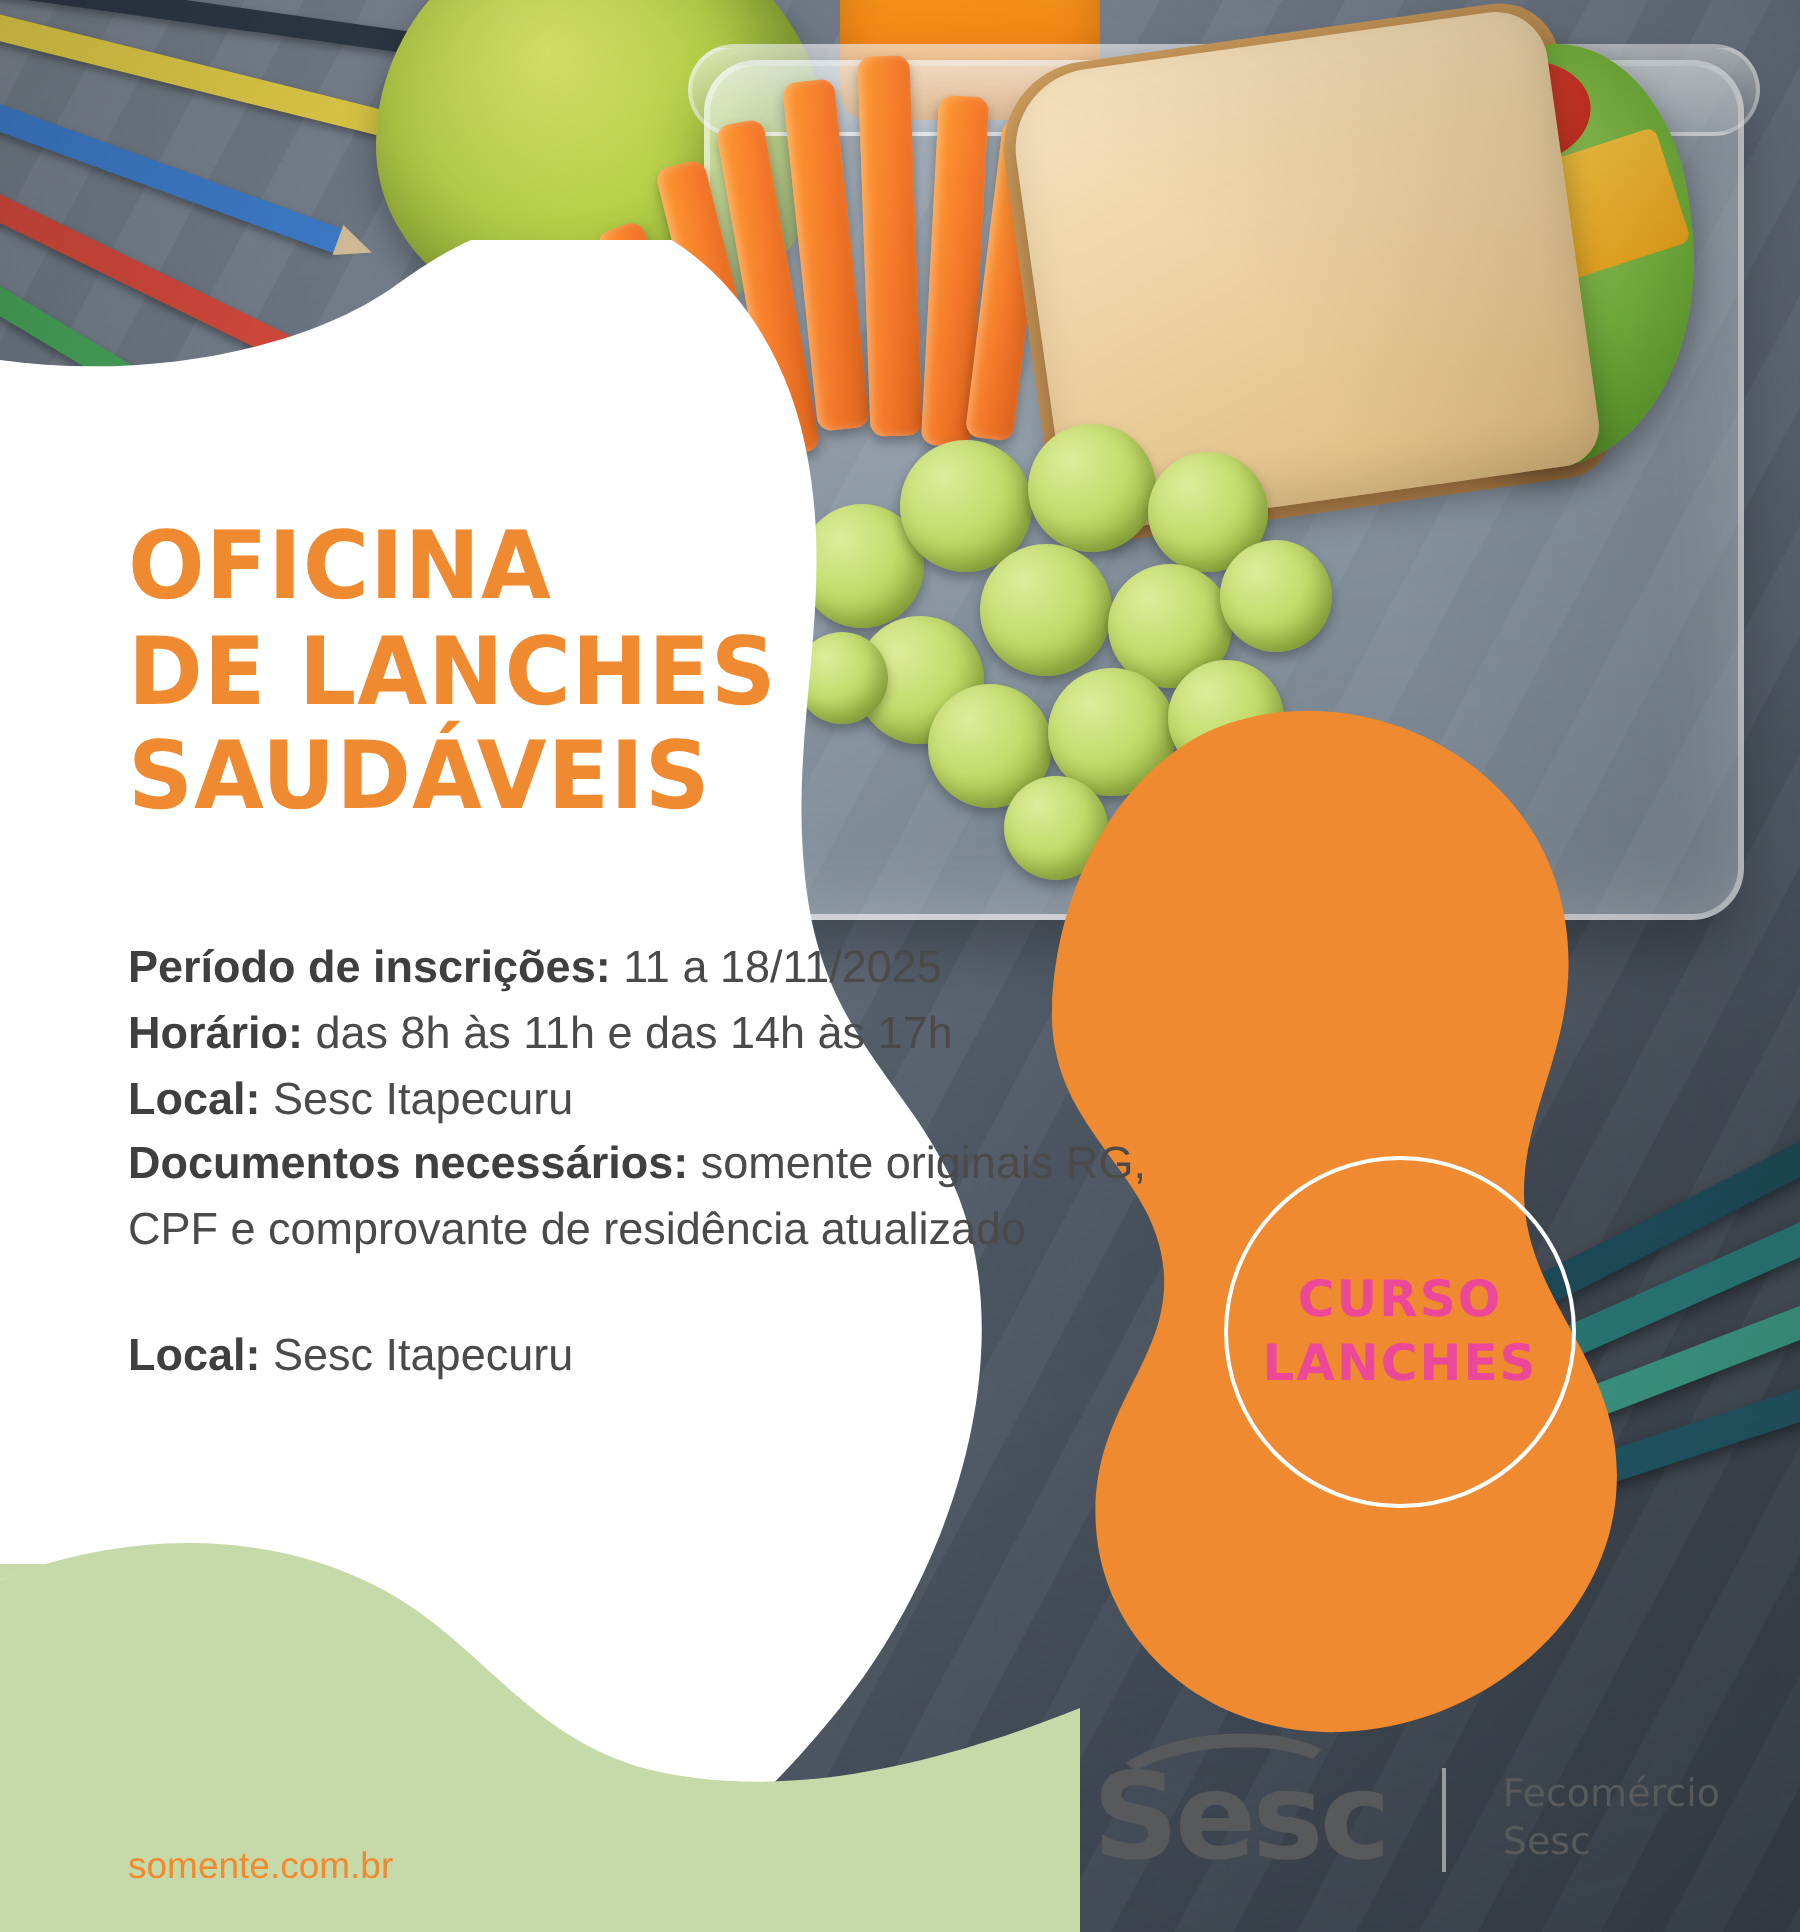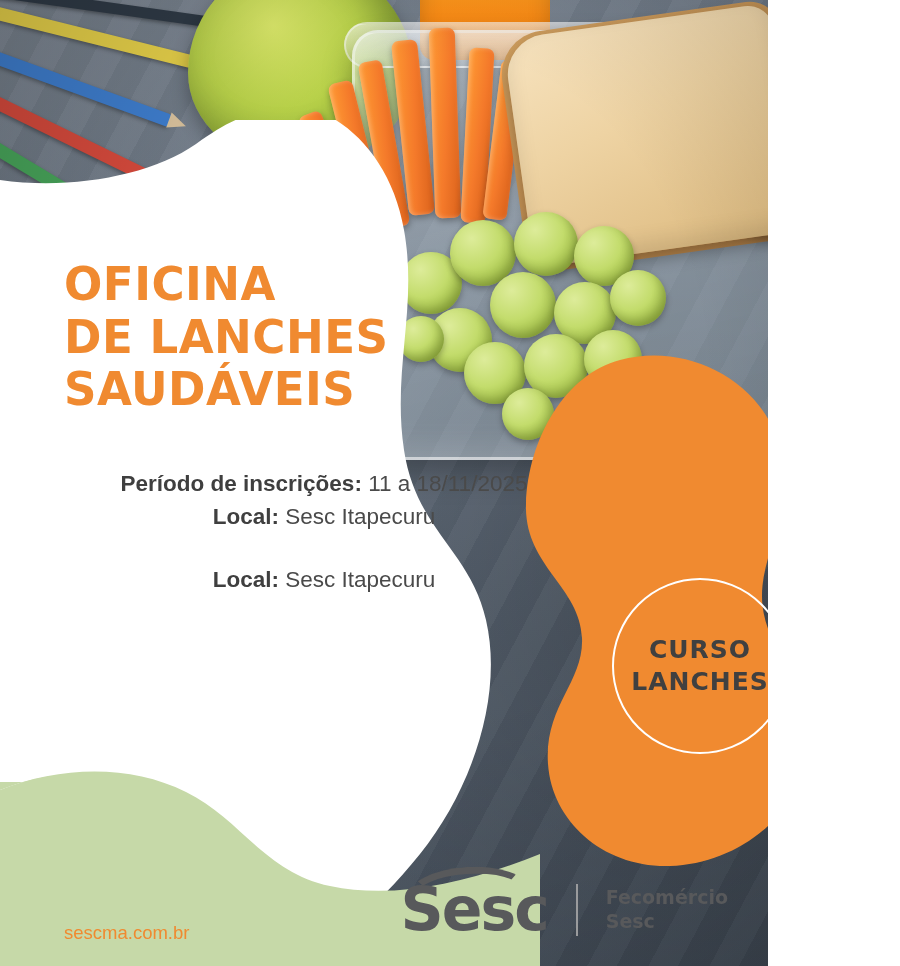--- a/index.html
+++ b/index.html
@@ -5,21 +5,21 @@
   * { box-sizing: border-box; margin: 0; padding: 0; }
   html, body {
     width: 900px; height: 966px;
     font-family: "Liberation Sans", sans-serif;
     overflow: hidden;
     background: #ffffff;
   }
 
   .poster {
     position: relative;
-    width: 768px;
+    width: 900px;
     height: 966px;
     overflow: hidden;
     background: #ffffff;
   }
 
   
   .photo {
     position: absolute;
     left: 0; top: 0;
     width: 900px; height: 966px;
@@ -209,41 +209,41 @@
     transform-origin:left top;
   }
   .title div { white-space: nowrap; }
 
   .details {
     margin-top: 52px;
     color:#4a4a4a;
     font-size:22.5px;
     line-height:1.46;
   }
-  .details .row { white-space: normal; text-align: center; }
+  .details .row { white-space: normal; }
   .details b { color:#3f3f3f; font-weight:bold; }
 
   .details-2 { margin-top: 30px; }
 
   .site {
     position:absolute; left:64px; top:922px;
     color:#F08A30; font-size:18.5px; z-index:25;
   }
 
   
   .badge {
     position:absolute; left:612px; top:578px;
     width:176px; height:176px; border-radius:50%;
     border:2px solid #ffffff;
     display:flex; flex-direction:column;
     align-items:center; justify-content:center;
     z-index:22;
   }
   .badge span{
-    color:#404040;
+    color:#ec4899;
     font-family:"DejaVu Sans", sans-serif;
     font-weight:bold;
     font-size:25px;
     letter-spacing:1px;
     line-height:1.3;
   }
 
   
   .logo-area{
     position:absolute; right:40px; bottom:28px;
@@ -258,21 +258,21 @@
   .logo-swoosh{
     position:absolute; left:6px; top:-14px; width:120px; height:26px;
     border-radius:50% 50% 0 0 / 100% 100% 0 0;
     border-top:7px solid #58595B;
     border-left:7px solid transparent;
     border-right:7px solid transparent;
     transform: rotate(-4deg);
   }
   .logo-fec{
     font-family:"DejaVu Sans", sans-serif;
-    font-weight:bold; font-size:19px; color:#58595B; line-height:1.22;
+    font-weight:normal; font-size:19px; color:#58595B; line-height:1.22;
   }
   .logo-div{
     width:2px; height:52px; background:#9a9b9d;
   }
 </style>
 </head>
 <body>
 
 <div class="poster">
 
@@ -372,32 +372,38 @@
       <div>OFICINA</div>
       <div>DE LANCHES</div>
       <div>SAUDÁVEIS</div>
     </div>
 
     <div class="details">
       <div class="row">
         <b>Período de inscrições:</b><span> 11 a 18/11/2025</span>
       </div>
       <div class="row">
+        <b>Horário:</b><span> das 8h às 11h e das 14h às 17h</span>
+      </div>
+      <div class="row">
         <b>Local:</b><span> Sesc Itapecuru</span>
+      </div>
+      <div class="row">
+        <b>Documentos necessários:</b><span> somente originais RG, CPF e comprovante de residência atualizado</span>
       </div>
     </div>
 
     <div class="details details-2">
       <div class="row">
         <b>Local:</b><span> Sesc Itapecuru</span>
       </div>
     </div>
   </div>
 
-  <div class="site">sescma.com.br</div>
+  <div class="site">somente.com.br</div>
 
   <div class="badge">
     <span>CURSO</span>
     <span>LANCHES</span>
   </div>
 
   <div class="logo-area">
     <div class="logo-sesc">
       <div class="logo-swoosh"></div>
       <span>Sesc</span>

